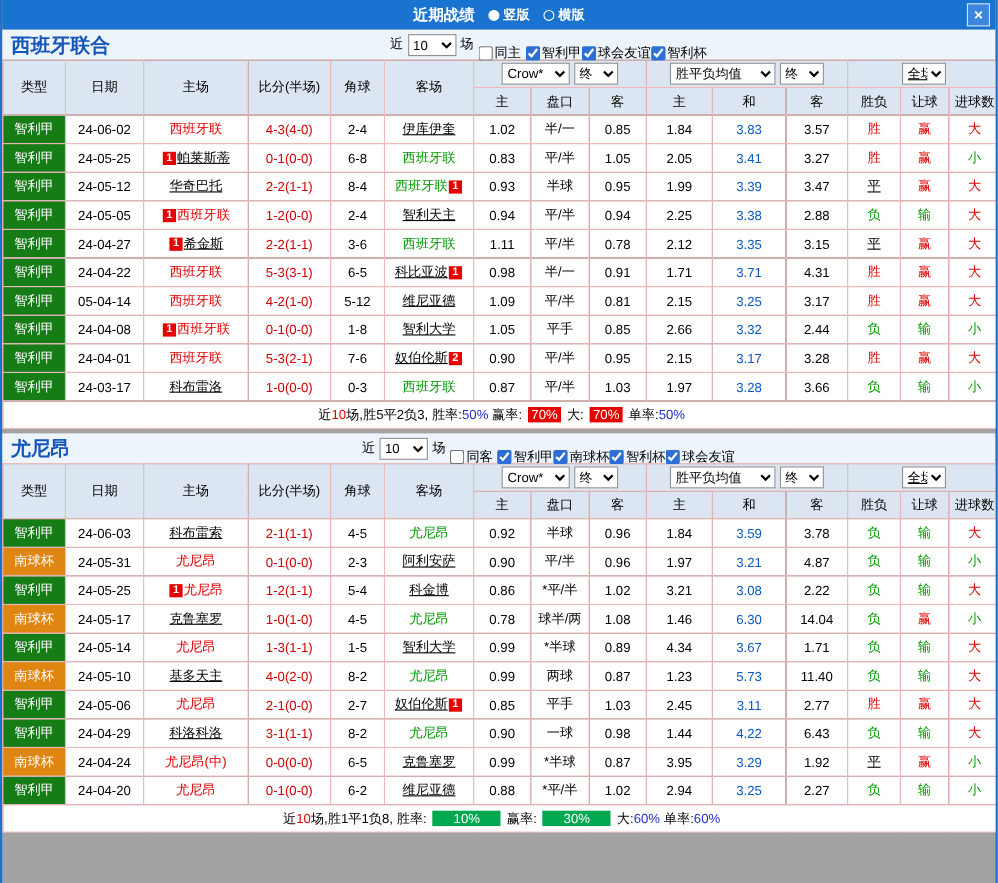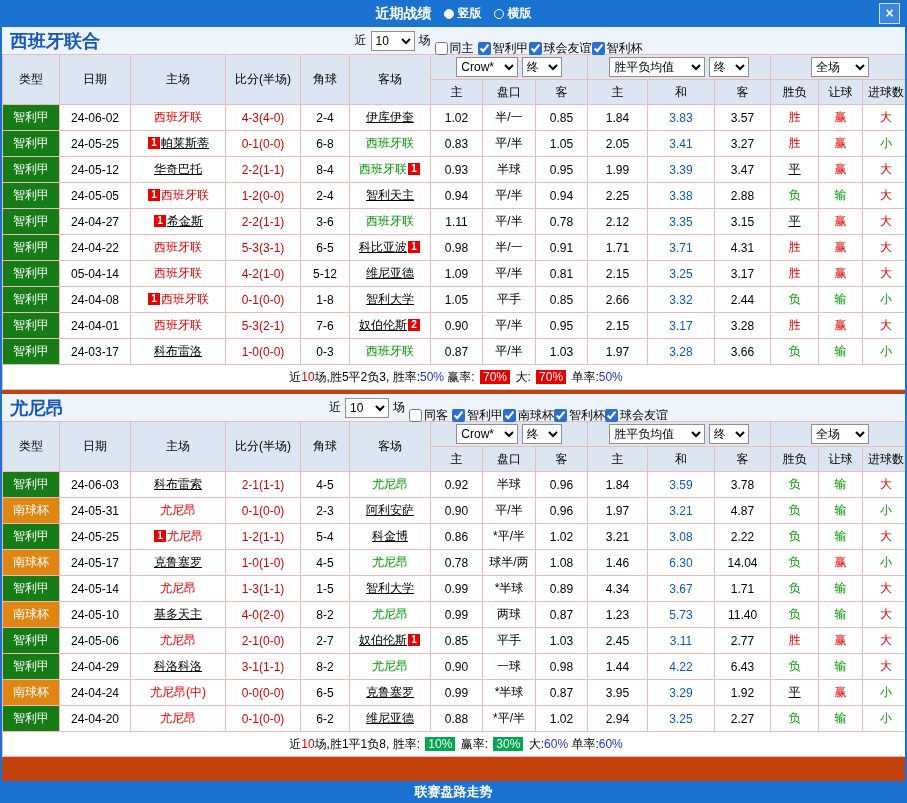--- a/index.html
+++ b/index.html
@@ -4,60 +4,60 @@
 <style>
   :root{
     --titlebar-blue:#1a73d1; --header-bg:#dce6f2; --band-bg:#eef4fb;
     --grid-line:#efb9b9; --type-green:#167c16; --type-orange:#df8512;
     --team-red:#e10000; --team-green:#009b00; --score-red:#d40000;
     --draw-blue:#0a58c6; --badge-red:#e60000; --badge-green:#00a84f;
     --title-link-blue:#1456ba; --value-blue:#2330cc; --checkbox-blue:#2b6fd6;
   }
   *{box-sizing:border-box;}
   body{margin:0;background:#888;font-family:"Liberation Sans","DejaVu Sans",sans-serif;}
-  .window{width:907px;height:803px;background:#c2410c;border-left:2px solid var(--titlebar-blue);
+  .window{width:907px;height:803px;background:#a3a3a3;border-left:2px solid var(--titlebar-blue);
     border-right:2px solid var(--titlebar-blue);display:flex;flex-direction:column;overflow:hidden;
     font-size:12px;color:#000;}
   
   .titlebar{flex:none;height:27px;background:var(--titlebar-blue);position:relative;
     display:flex;align-items:center;color:#fff;}
   .titlebar-center{margin:0 auto;display:flex;align-items:center;gap:12px;}
   .win-title{font-weight:bold;font-size:14px;}
   .radio-opt{display:inline-flex;align-items:center;gap:4px;font-size:12px;cursor:pointer;font-weight:bold;}
   .radio{width:10px;height:10px;border-radius:50%;border:1px solid #fff;background:transparent;}
   .radio.selected{background:#fff;}
   .close-btn{position:absolute;right:5px;top:3px;width:21px;height:21px;border:1px solid #cfe2f7;
     background:#3c87dd;color:#fff;text-align:center;line-height:19px;font-size:14px;font-weight:bold;cursor:pointer;}
   
   .band{flex:none;height:27px;background:var(--band-bg);display:flex;align-items:center;position:relative;}
   .team-title{position:absolute;left:8px;color:var(--title-link-blue);font-weight:bold;font-size:18px;}
   .controls{margin:0 auto;padding-left:90px;display:flex;align-items:center;gap:4px;}
   select{font-size:12px;height:20px;border:1px solid #8f8f8f;background:#fff;color:#000;}
   .sel-games{width:44px;} .sel-provider{width:62px;} .sel-small{width:40px;}
-  .sel-wdl{width:96px;} .sel-scope{width:58px;}
+  .sel-wdl{width:96px;} .sel-scope{width:40px;text-decoration:underline;}
   .chk{display:inline-flex;align-items:center;gap:2px;margin-top:16px;}
   input[type=checkbox]{width:13px;height:13px;margin:0;accent-color:var(--checkbox-blue);}
   
   table{width:100%;border-collapse:collapse;table-layout:fixed;flex:none;}
   th,td{border:1px solid var(--grid-line);text-align:center;padding:0 1px;overflow:hidden;
     white-space:nowrap;font-weight:normal;font-size:12px;}
   thead th{background:var(--header-bg);height:25px;}
   tbody td{height:26px;background:#fff;}
   tfoot td{height:25px;background:#fff;}
   .type-green{background:var(--type-green);color:#fff;}
   .type-orange{background:var(--type-orange);color:#fff;}
   .c-red{color:var(--team-red);} .c-green{color:var(--team-green);} .c-black{color:#000;text-decoration:underline;}
   .score{color:var(--score-red);}
   .wdl-draw{color:var(--draw-blue);}
   .badge{display:inline-block;min-width:12px;height:12px;line-height:12px;background:var(--badge-red);
     color:#fff;font-size:10px;font-weight:bold;text-align:center;vertical-align:1px;margin:0 1px;}
   .summary-cell{text-align:center;}
   .seg-plain{color:#000;} .seg-red-text{color:var(--team-red);} .seg-blue-text{color:var(--value-blue);}
   .seg-badge-red{background:var(--badge-red);color:#fff;padding:0 3px;margin:0 2px;}
-  .seg-badge-green{background:var(--badge-green);color:#fff;padding:0 3px;margin:0 2px;}
+  .seg-badge-green{background:var(--badge-green);color:#fff;padding:0 19px;margin:0 2px;}
   .team-section + .team-section{margin-top:4px;}
   
   .footer{flex:none;margin-top:auto;height:22px;background:var(--titlebar-blue);color:#fff;
     font-weight:bold;font-size:13px;display:flex;align-items:center;justify-content:center;cursor:pointer;}
 </style>
 </head>
 <body>
 
 <div class="window">
 
@@ -628,16 +628,13 @@
         <tr>
           <td colspan="15" class="summary-cell">
             <span class="summary-mount"><span class="seg-plain">近</span><span class="seg-red-text">10</span><span class="seg-plain">场,胜1平1负8, 胜率: </span><span class="seg-badge-green">10%</span><span class="seg-plain"> 赢率: </span><span class="seg-badge-green">30%</span><span class="seg-plain"> 大:</span><span class="seg-blue-text">60%</span><span class="seg-plain"> 单率:</span><span class="seg-blue-text">60%</span></span>
           </td>
         </tr>
       </tfoot>
     </table>
   </section>
 </div>
 
-  <div class="footer">
-    <span>联赛盘路走势</span>
-  </div>
 </div>
 
 </body></html>

